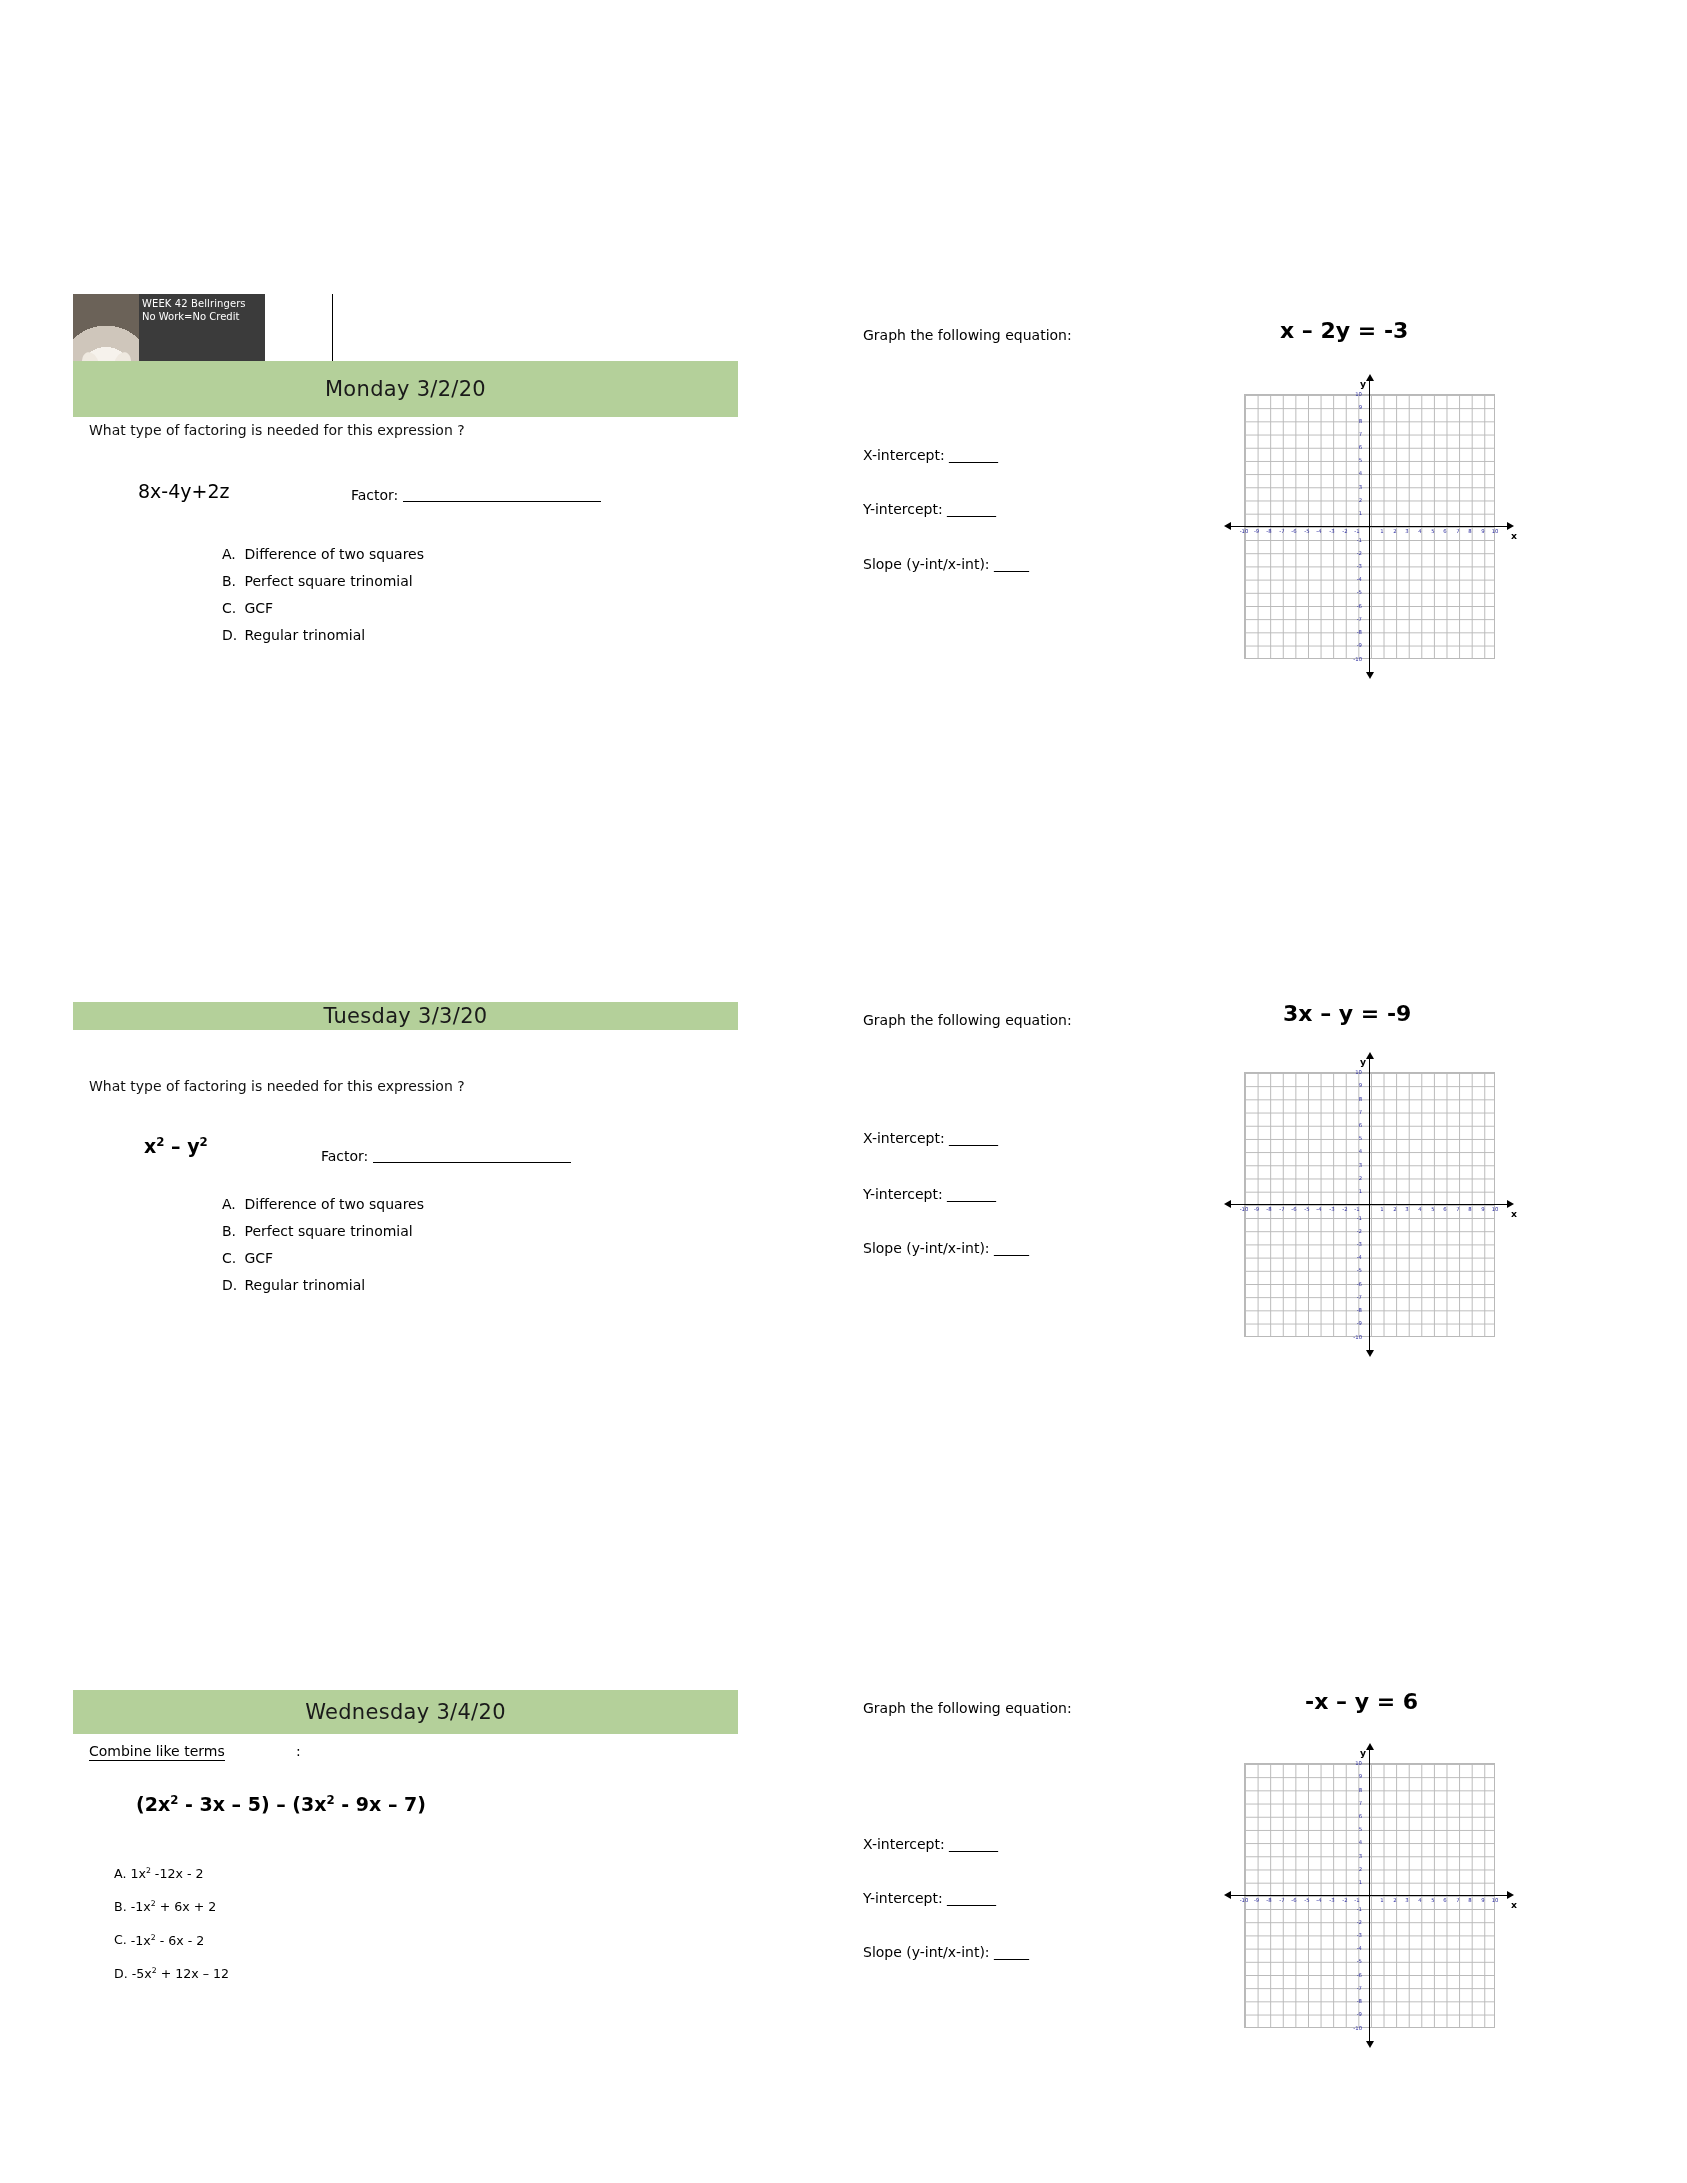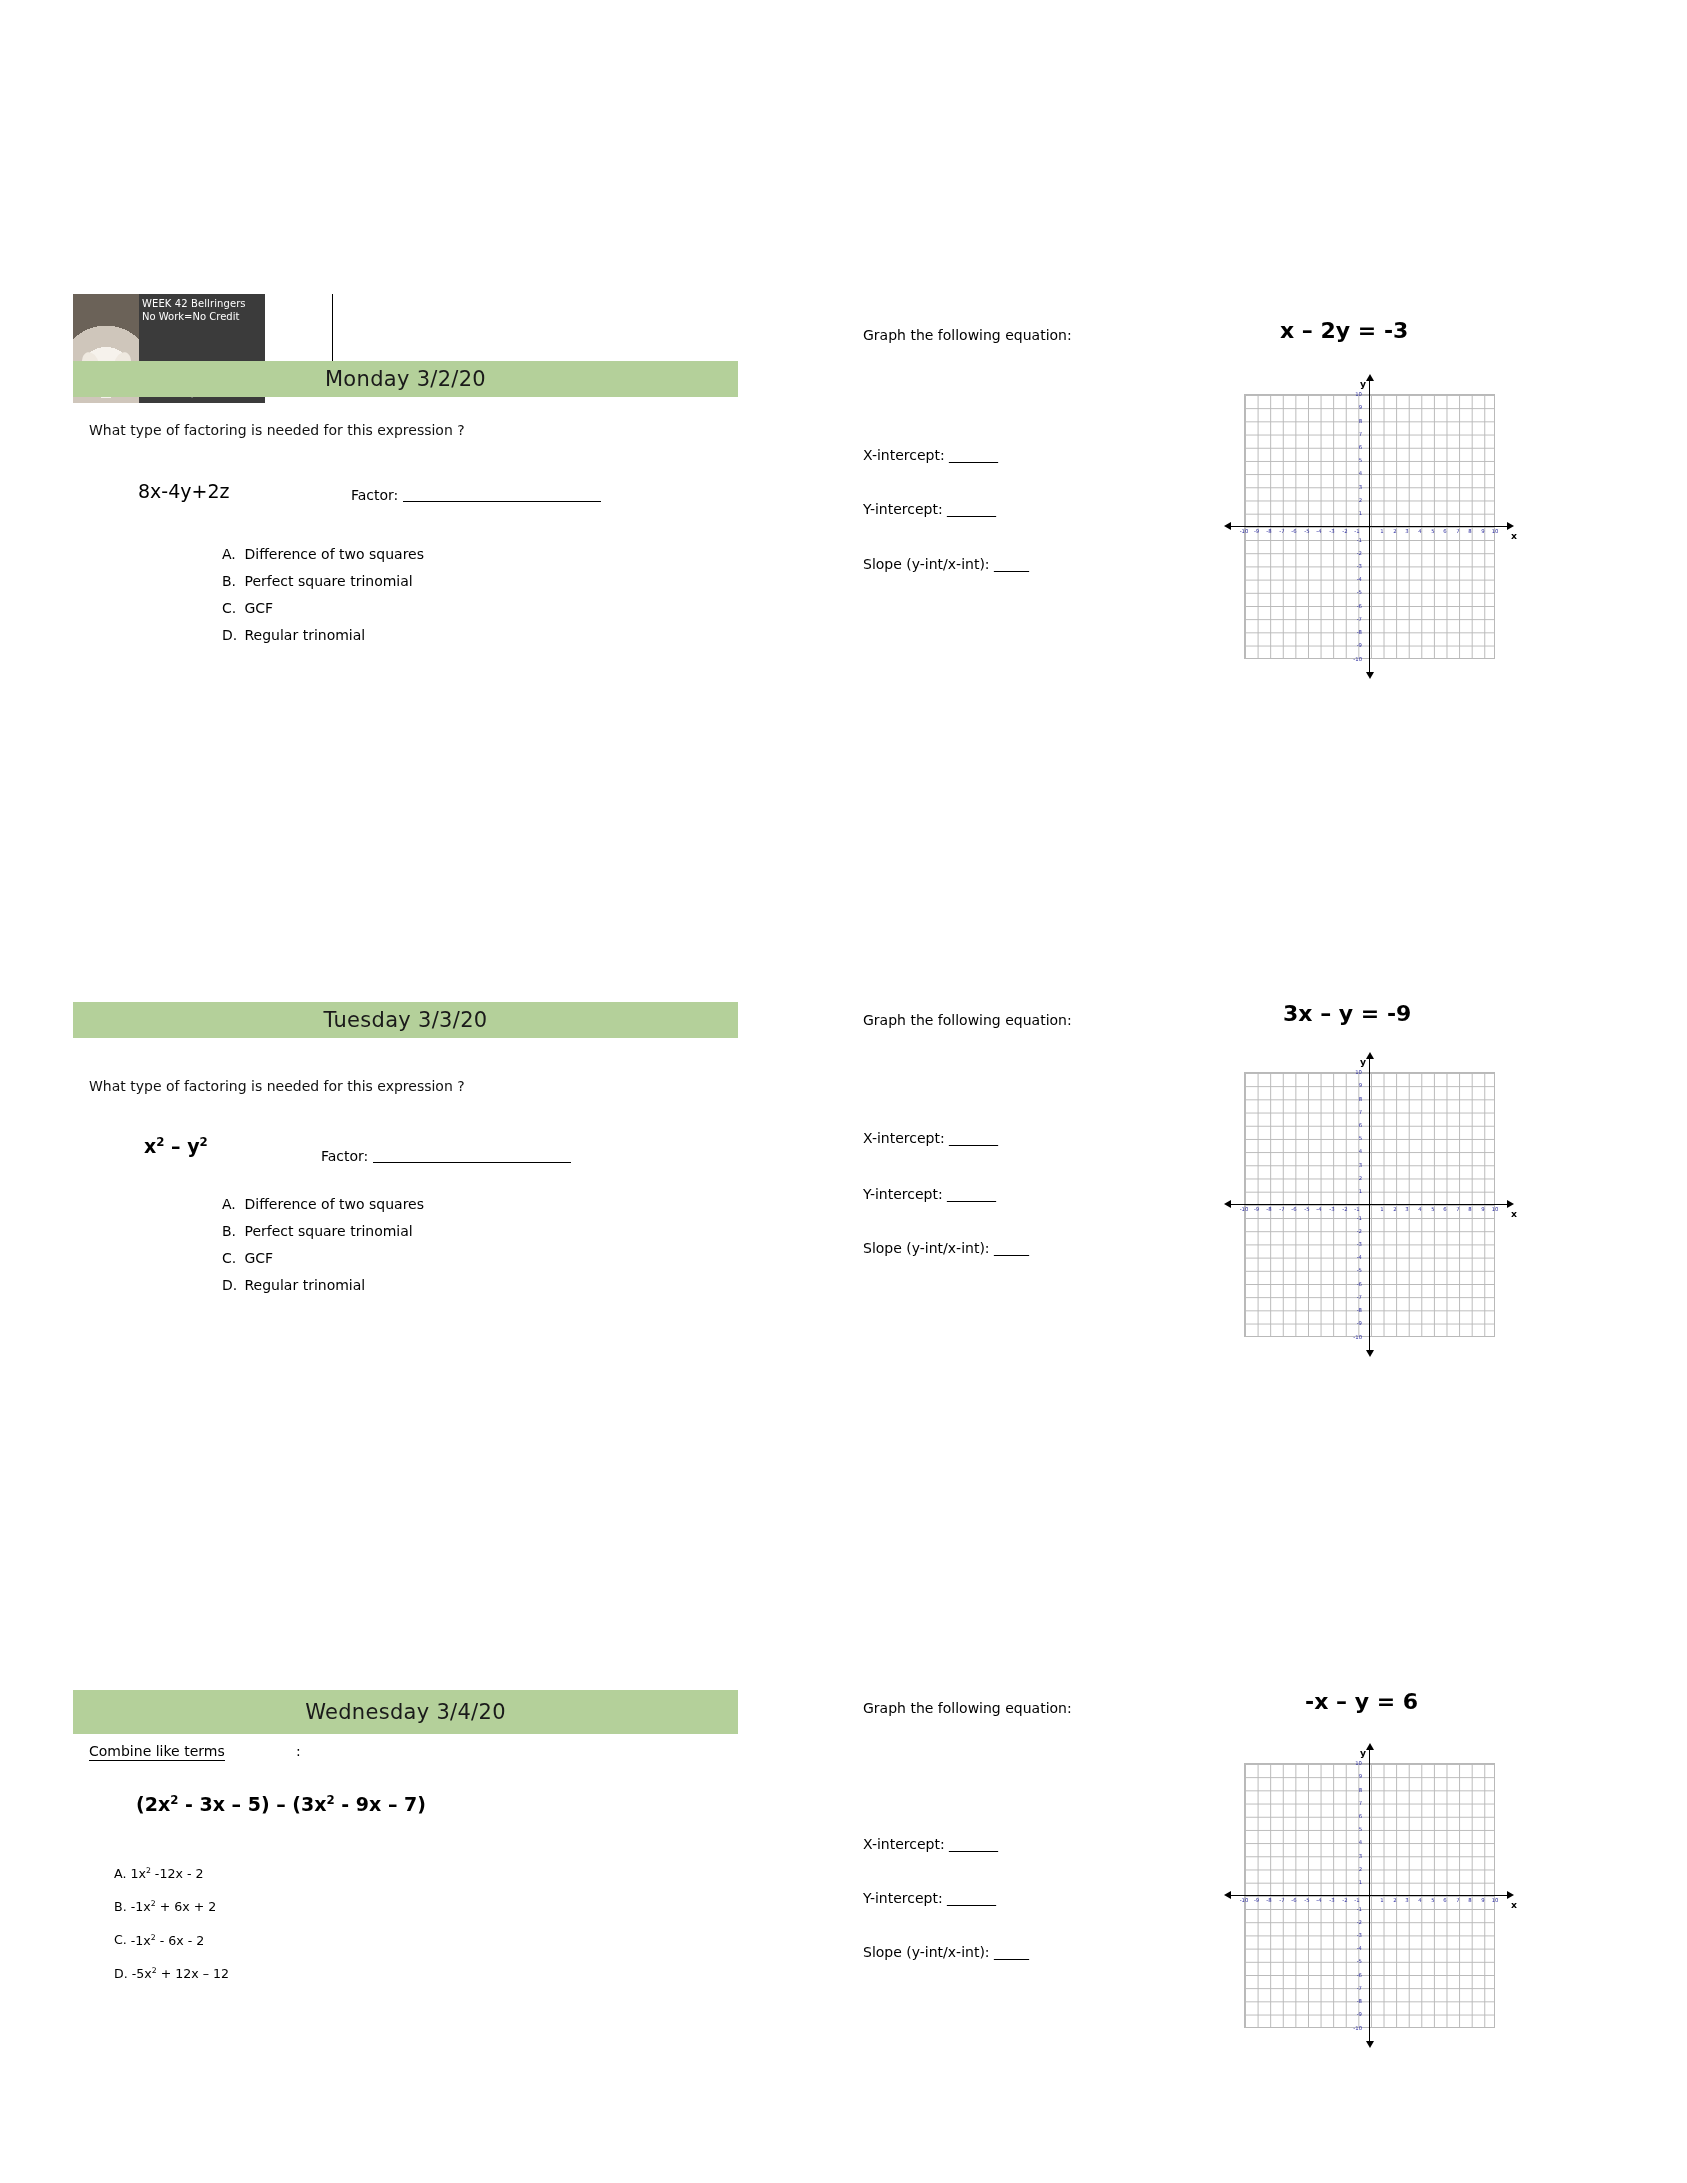--- a/index.html
+++ b/index.html
@@ -334,21 +334,21 @@
       <div class="hdr-sub">
         <div>Week of 3-2 to 3-6</div>
         <div>Due Friday, March 6, 2020</div>
       </div>
     </div>
 
     <div class="hdr-vline"></div>
 
   </div>
 
-  <div class="banner" style="left:73px; top:361px; width:665px; height:36px;">Monday 3/2/20</div>
+  <div class="banner" style="left:73px; top:361px; width:665px; height:56px;">Monday 3/2/20</div>
 
   <div class="qtext" style="left:89px; top:422px;">What type of factoring is needed for this expression ?</div>
 
   <div class="expr thin" style="left:138px; top:480px;">8x-4y+2z</div>
 
   <div class="factor-label" style="left:351px; top:487px;">
     <span>Factor:</span>
     <span class="ul-line" style="width:198px"></span>
   </div>
 
@@ -423,21 +423,21 @@
         <span style="top: 185px;">-4</span>
         <span style="top: 198px;">-5</span>
         <span style="top: 212px;">-6</span>
         <span style="top: 225px;">-7</span>
         <span style="top: 238px;">-8</span>
         <span style="top: 251px;">-9</span>
         <span style="top: 265px;">-10</span>
       </div>
   </div>
 
-  <div class="banner" style="left:73px; top:1002px; width:665px; height:36px;">Tuesday 3/3/20</div>
+  <div class="banner" style="left:73px; top:1002px; width:665px; height:28px;">Tuesday 3/3/20</div>
 
   <div class="qtext" style="left:89px; top:1078px;">What type of factoring is needed for this expression ?</div>
 
   <div class="expr" style="left:144px; top:1135px;">x<sup>2</sup>  –  y<sup>2</sup></div>
 
   <div class="factor-label" style="left:321px; top:1148px;">
     <span>Factor:</span>
     <span class="ul-line" style="width:198px"></span>
   </div>
 

